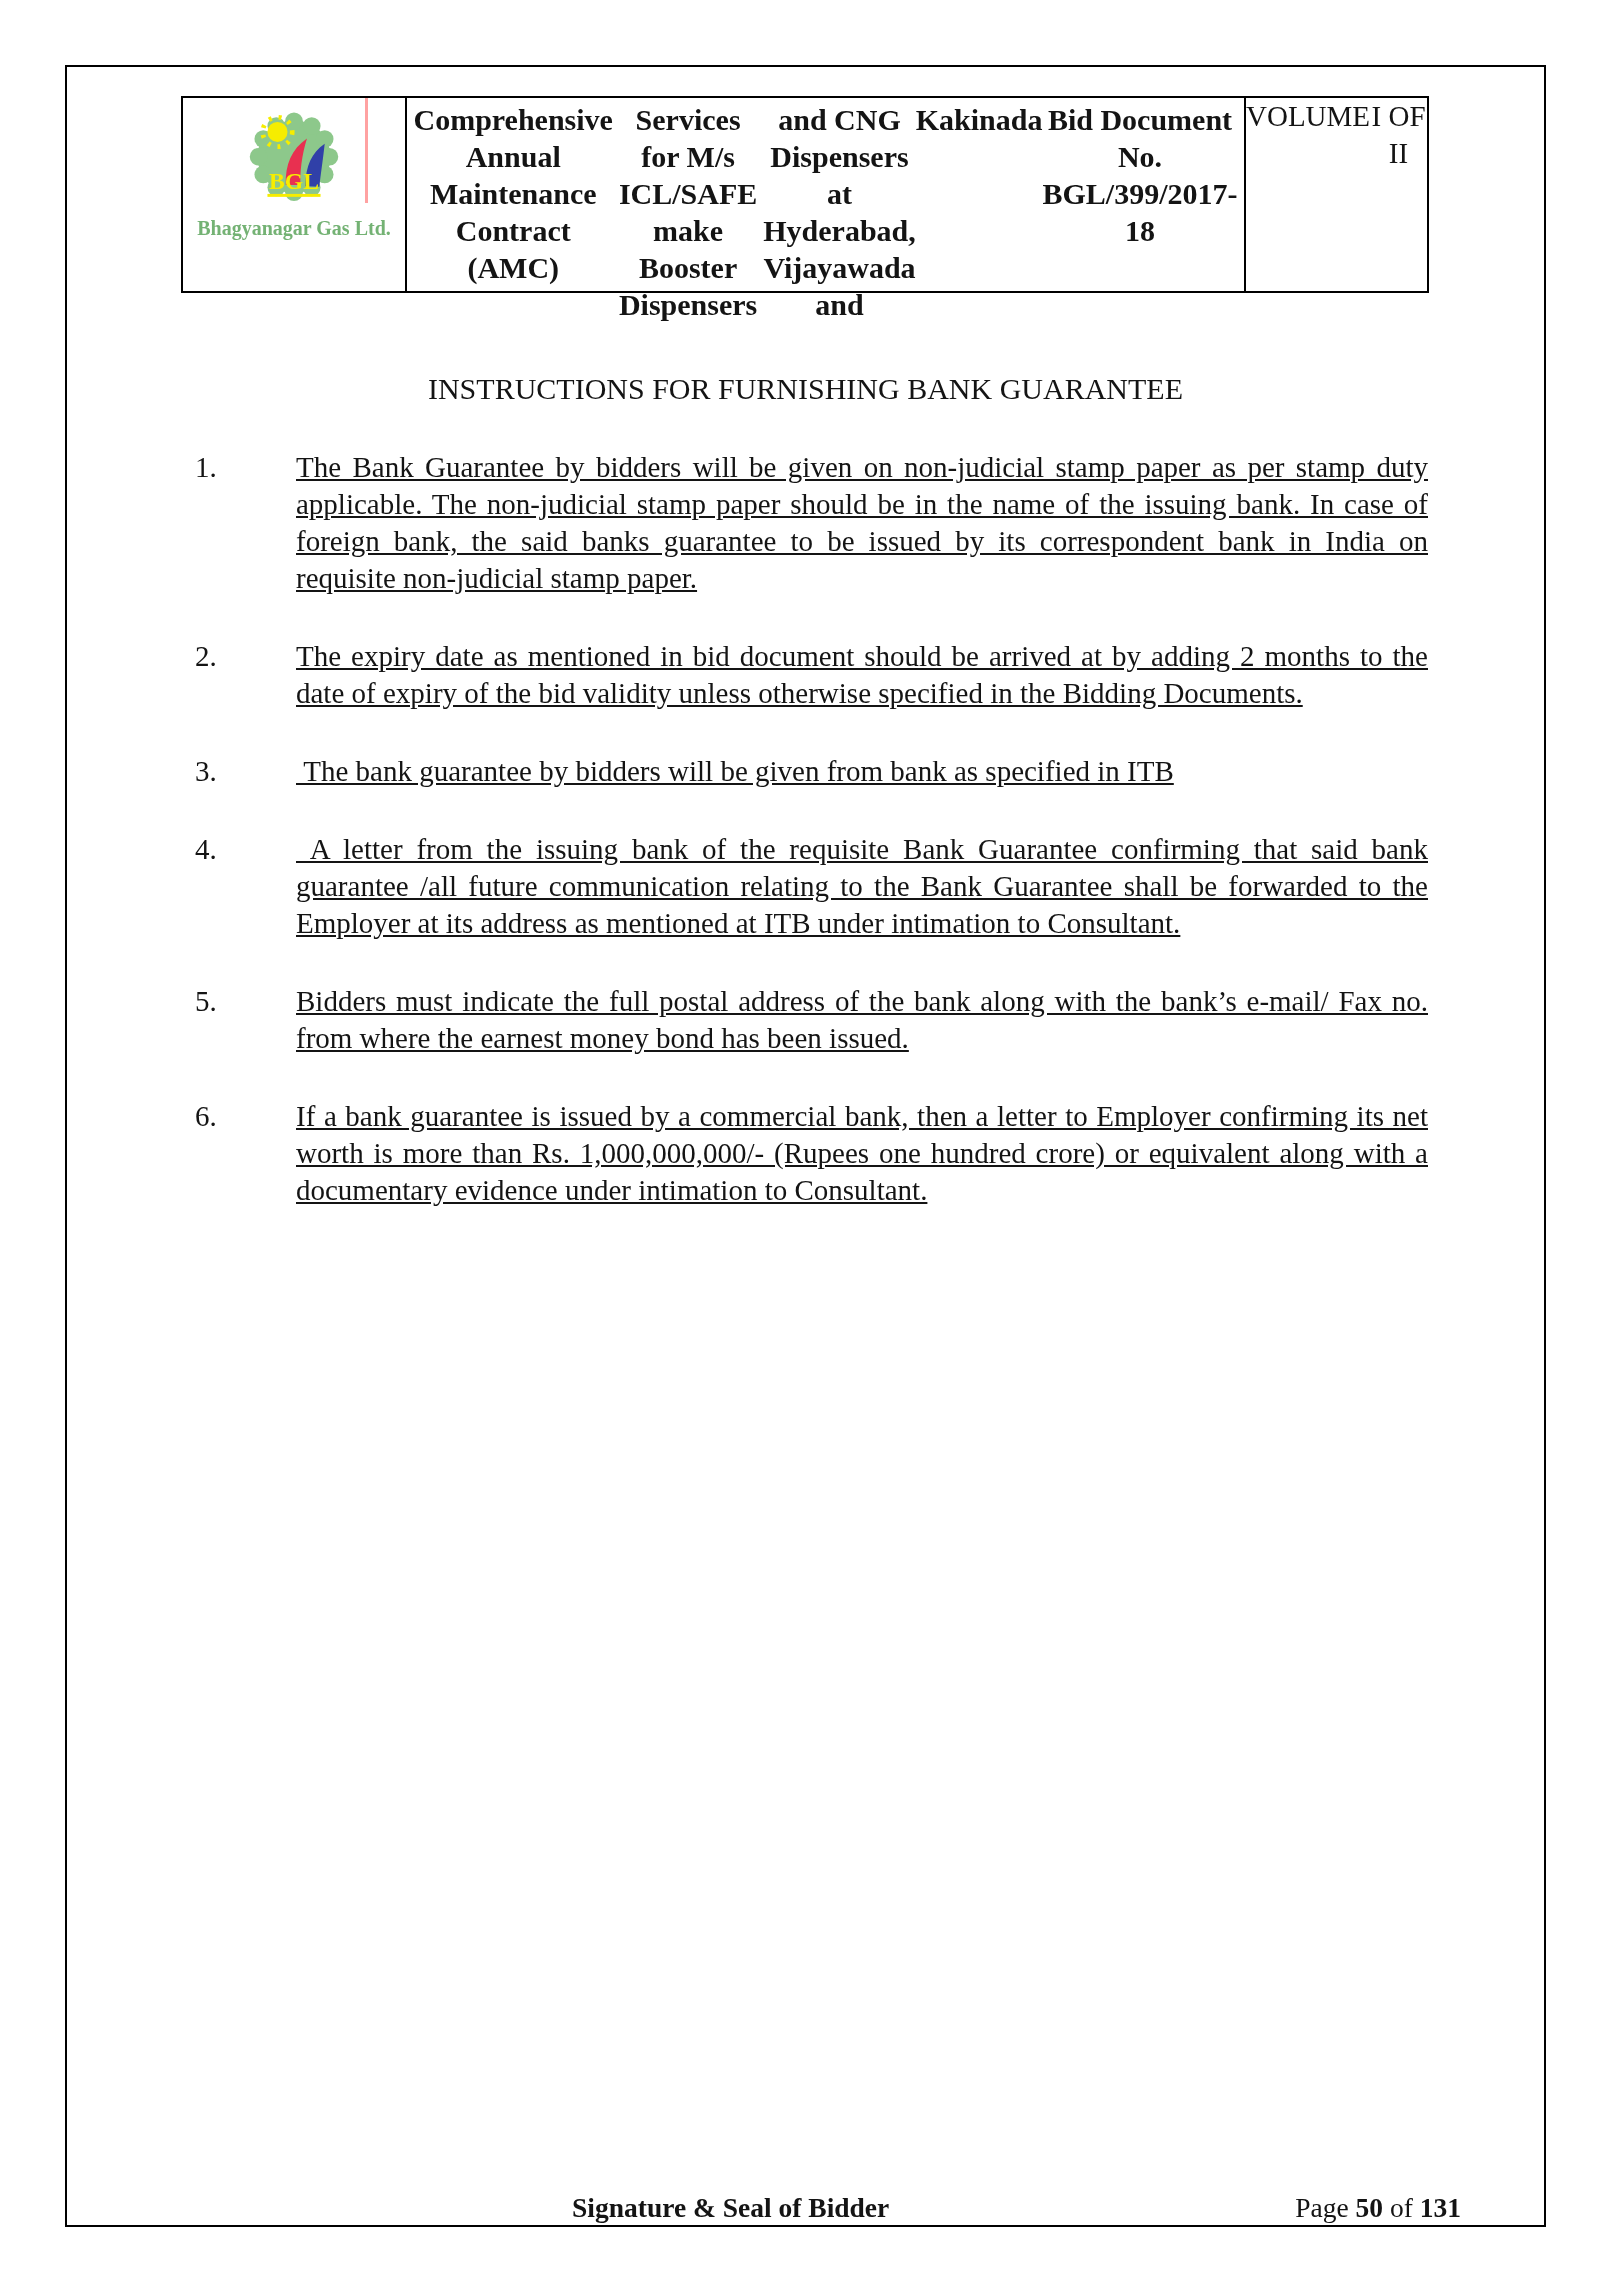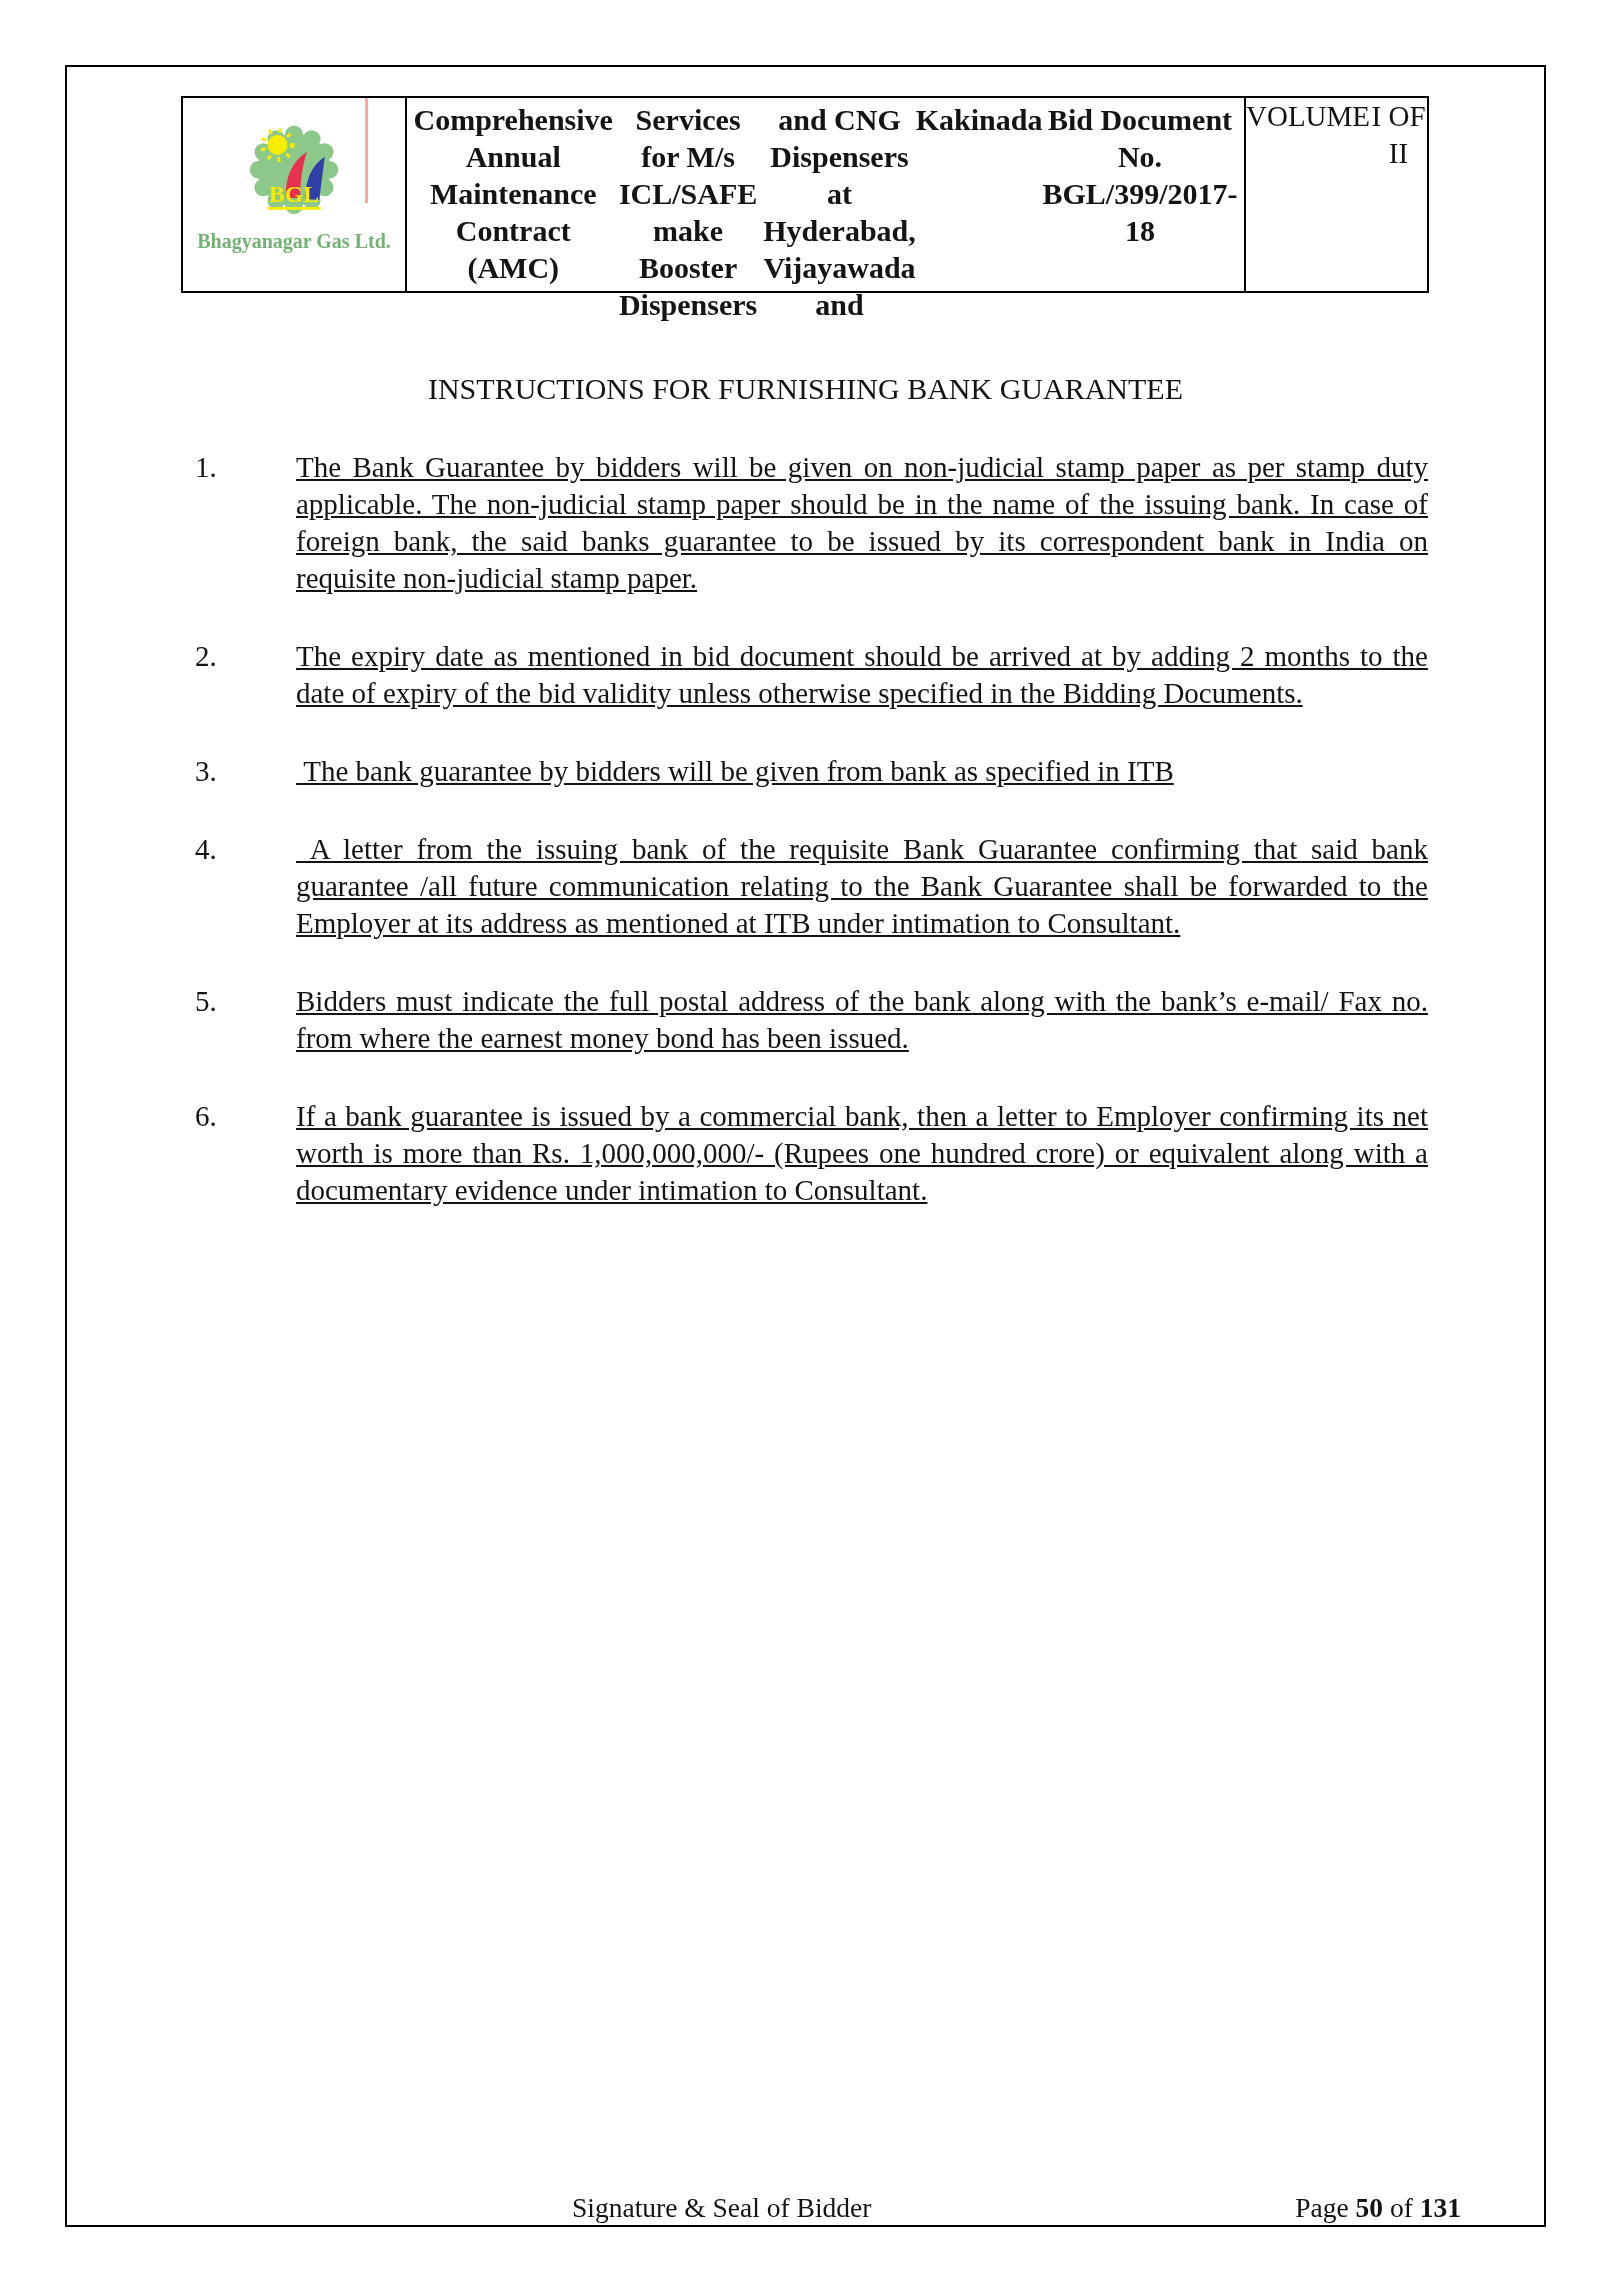--- a/index.html
+++ b/index.html
@@ -10,21 +10,21 @@
   }
   .frame{
     position:absolute;left:65px;top:65px;width:1477px;height:2158px;
     border:2.6px solid #000;
   }
   
   .header-table{
     position:absolute;left:114px;top:29.4px;height:193px;
     display:flex;border:2.6px solid #000;background:#fff;
   }
-  .logo-cell{width:222px;position:relative;text-align:center;padding-top:14px;}
+  .logo-cell{width:222px;position:relative;text-align:center;padding-top:1px;}
   .title-cell{
     width:841px;border-left:2.6px solid #000;border-right:2.6px solid #000;
     display:flex;flex-direction:row;justify-content:center;text-align:center;
     font-weight:bold;font-size:30px;line-height:37px;padding:2.6px 6.5px;box-sizing:border-box;
   }
   .volume-cell{
     width:181px;display:flex;flex-direction:row;justify-content:center;
     text-align:center;font-size:29px;line-height:37px;
   }
   .pink-line{position:absolute;right:37px;top:0;width:2.6px;height:105px;background:#ffa2a2;}
@@ -40,21 +40,21 @@
     position:absolute;top:305px;left:0;width:100%;text-align:center;
     font-weight:normal;font-size:30px;
   }
   
   .content{position:absolute;left:128px;top:382px;width:1233px;}
   .item{display:flex;margin-bottom:41px;font-size:29px;line-height:37px;}
   .item-num{width:101px;flex-shrink:0;}
   .item-text{flex:1;text-align:justify;text-justify:inter-word;text-decoration:underline;}
   
   .footer{position:absolute;left:0;bottom:0;width:100%;height:39px;font-size:27.5px;}
-  .sig-label{position:absolute;left:505px;bottom:1.3px;}
+  .sig-label{position:absolute;left:505px;bottom:1.3px;font-weight:bold;}
   .page-label{position:absolute;right:83px;bottom:1.3px;white-space:pre;}
   .page-label b{font-weight:bold;}
 </style>
 </head>
 <body>
 
 <div class="frame">
 
   <div class="header-table">
 

